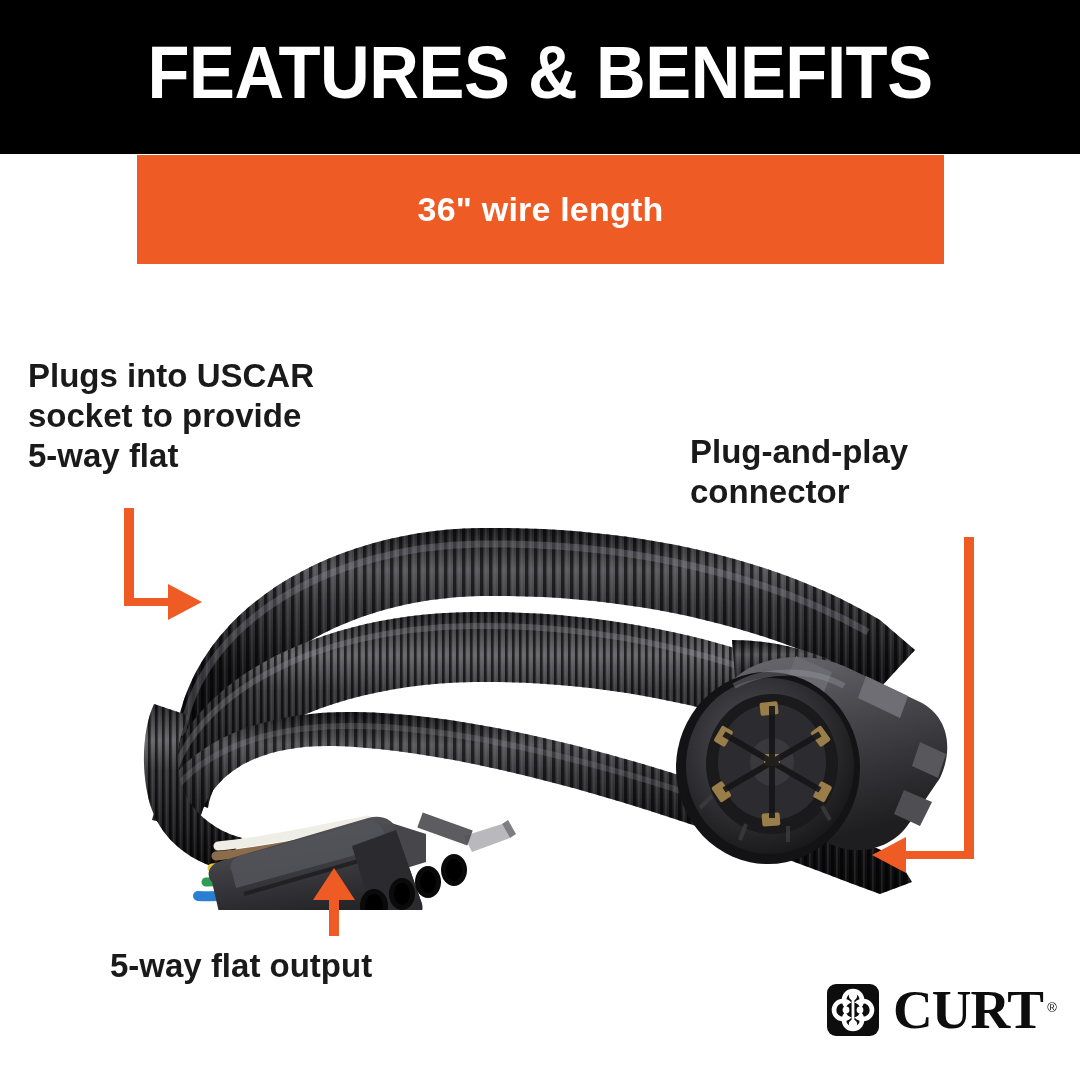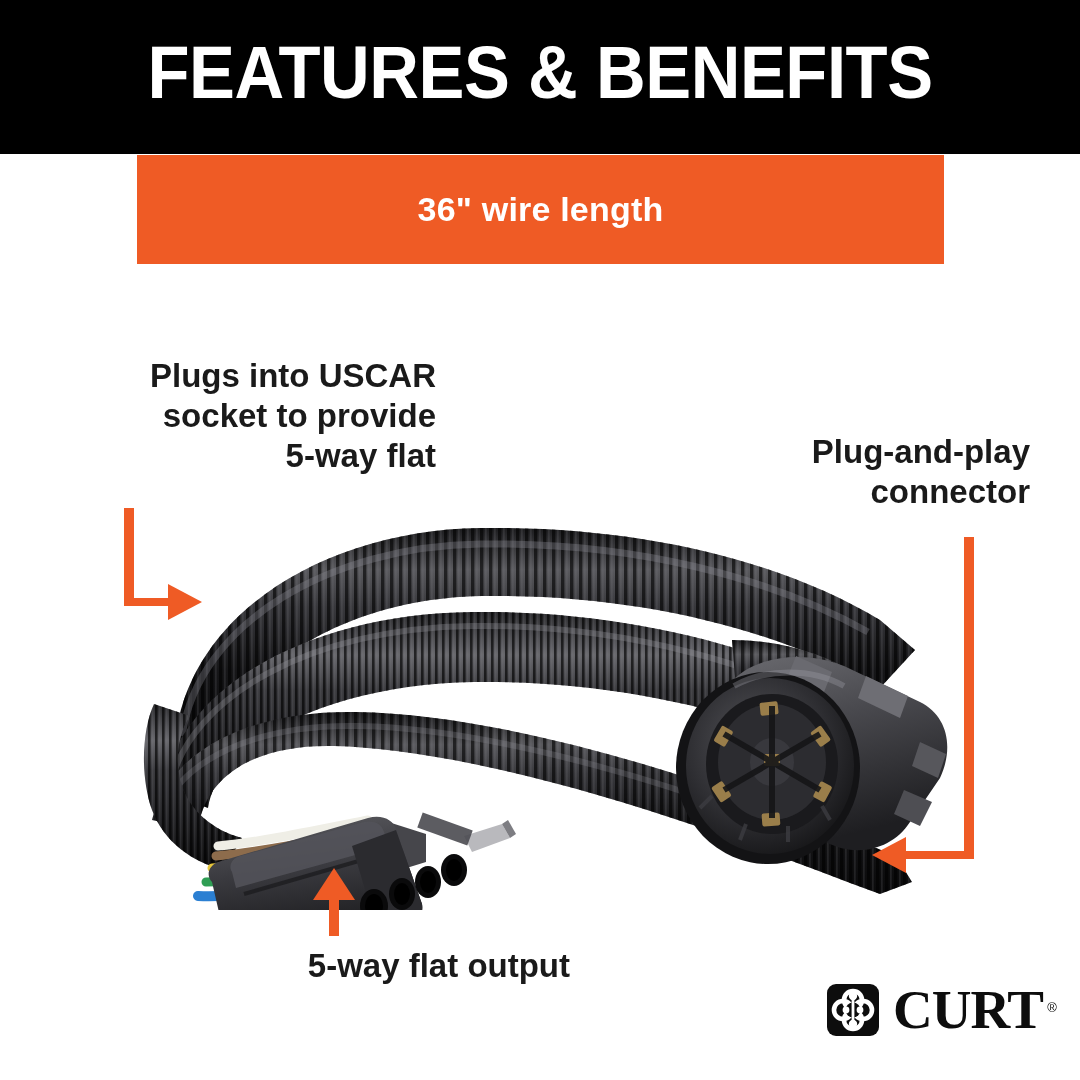--- a/index.html
+++ b/index.html
@@ -67,21 +67,21 @@
   }
 
   
   .callout {
     position: absolute;
     color: #1a1a1a;
     font-family: "Liberation Sans", sans-serif;
     font-weight: bold;
     font-size: 33px;
     line-height: 40px;
-    text-align: right;
+    text-align: left;
     white-space: pre-line;
   }
   #callout-left   { left: 28px;  top: 356px;  width: 408px; }
   #callout-right  { left: 690px; top: 432px;  width: 340px; }
   #callout-bottom { left: 110px; top: 946px;  width: 460px; }
 
   
   .arrow-svg { position: absolute; overflow: visible; }
   #arrow-left-uscar   { left: 110px; top: 500px;  width: 110px; height: 130px; }
   #arrow-right-plug   { left: 860px; top: 525px;  width: 130px; height: 350px; }

